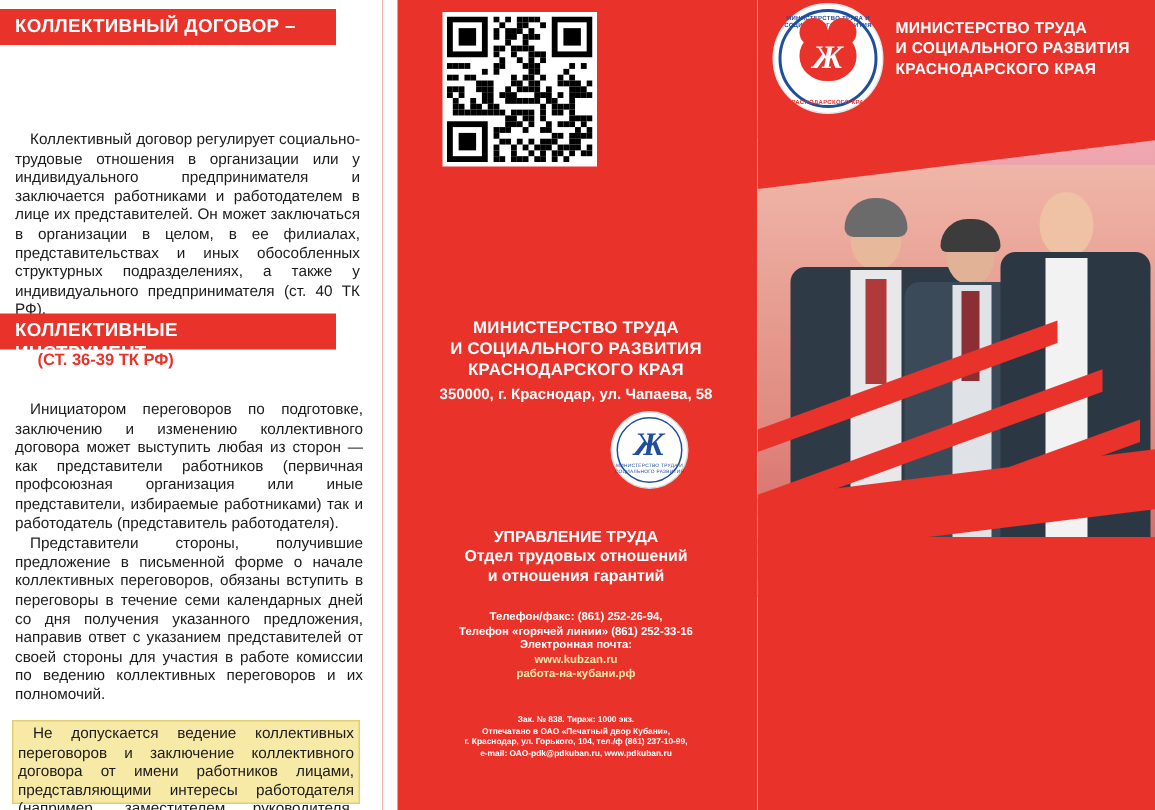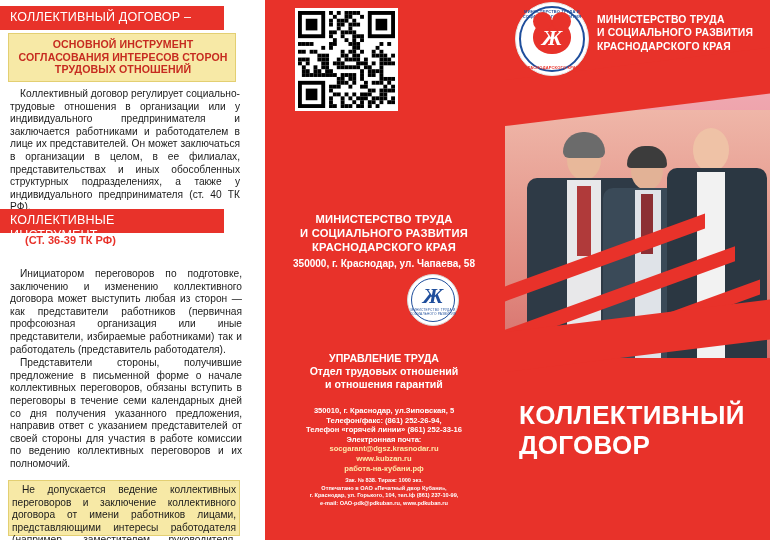--- a/index.html
+++ b/index.html
@@ -25,21 +25,21 @@
     width: 255px; height: 540px;
     background: #ffffff;
     overflow: hidden;
   }
   .hdr-band {
     position: absolute;
     left: 0;
     width: 224px;
     background: #e8322a;
     color: #ffffff;
-    font-weight: normal;
+    font-weight: bold;
     letter-spacing: .2px;
     box-sizing: border-box;
     padding: 4px 26px 4px 10px;
   }
   .hdr-band.h1 {
     top: 6px;
     font-size: 12.5px;
     line-height: 15px;
     height: 24px;
   }
@@ -328,25 +328,20 @@
 </style>
 </head>
 <body>
 
 <div id="brochure">
 
   <div class="panel-left">
 
     <div class="hdr-band h1">КОЛЛЕКТИВНЫЙ ДОГОВОР –</div>
 
-    <div class="subhead-box">
-      <div class="line">ОСНОВНОЙ ИНСТРУМЕНТ</div>
-      <div class="line">СОГЛАСОВАНИЯ ИНТЕРЕСОВ СТОРОН</div>
-      <div class="line">ТРУДОВЫХ ОТНОШЕНИЙ</div>
-    </div>
 
     <div class="body-text" id="para1">
       <p>Коллективный договор регулирует социально-трудовые отношения в организации или у индивидуального предпринимателя и заключается работниками и работодателем в лице их представителей. Он может заключаться в организации в целом, в ее филиалах, представительствах и иных обособленных структурных подразделениях, а также у индивидуального предпринимателя (ст. 40 ТК РФ).</p>
     </div>
 
     <div class="hdr-band h2">КОЛЛЕКТИВНЫЕ ИНСТРУМЕНТ</div>
     <div class="sub2">(СТ. 36-39 ТК РФ)</div>
 
     <div class="body-text" id="para2">
       <p>Инициатором переговоров по подготовке, заключению и изменению коллективного договора может выступить любая из сторон — как представители работников (первичная профсоюзная организация или иные представители, избираемые работниками) так и работодатель (представитель работодателя).</p>
@@ -609,25 +604,23 @@
       <div class="ring-text">МИНИСТЕРСТВО ТРУДА И СОЦИАЛЬНОГО РАЗВИТИЯ</div>
     </div>
 
     <div class="mid-block" id="mid-dept">
       <div>УПРАВЛЕНИЕ ТРУДА</div>
       <div>Отдел трудовых отношений</div>
       <div>и отношения гарантий</div>
     </div>
 
     <div class="mid-block" id="mid-contacts">
-      <div>350010, г. Краснодар, ул.Зиповская, 5</div>
       <div>Телефон/факс: (861) 252-26-94,</div>
       <div>Телефон «горячей линии» (861) 252-33-16</div>
       <div>Электронная почта:</div>
-      <div class="mail">socgarant@dgsz.krasnodar.ru</div>
       <div class="mail">www.kubzan.ru</div>
       <div class="mail">работа-на-кубани.рф</div>
     </div>
 
     <div class="mid-block" id="mid-footer">
       <div>Зак. № 838. Тираж: 1000 экз.</div>
       <div>Отпечатано в ОАО «Печатный двор Кубани»,</div>
       <div>г. Краснодар, ул. Горького, 104, тел./ф (861) 237-10-99,</div>
       <div>e-mail: ОАО-pdk@pdkuban.ru, www.pdkuban.ru</div>
     </div>
@@ -682,19 +675,15 @@
     <div class="ministry-title">
       <div>МИНИСТЕРСТВО ТРУДА</div>
       <div>И СОЦИАЛЬНОГО РАЗВИТИЯ</div>
       <div>КРАСНОДАРСКОГО КРАЯ</div>
     </div>
 
     <div class="cover-bottom">
       <div class="diag-top"></div>
     </div>
 
-    <div class="cover-title">
-      <div>КОЛЛЕКТИВНЫЙ</div>
-      <div>ДОГОВОР</div>
-    </div>
   </div>
 
 </div>
 
 </body></html>

